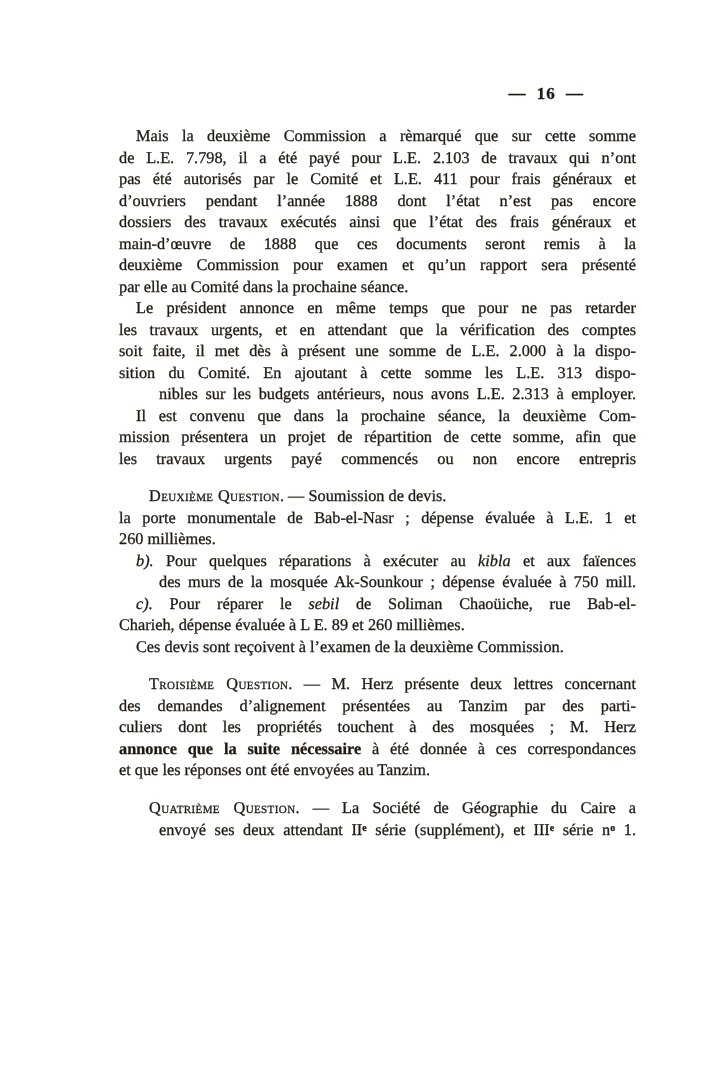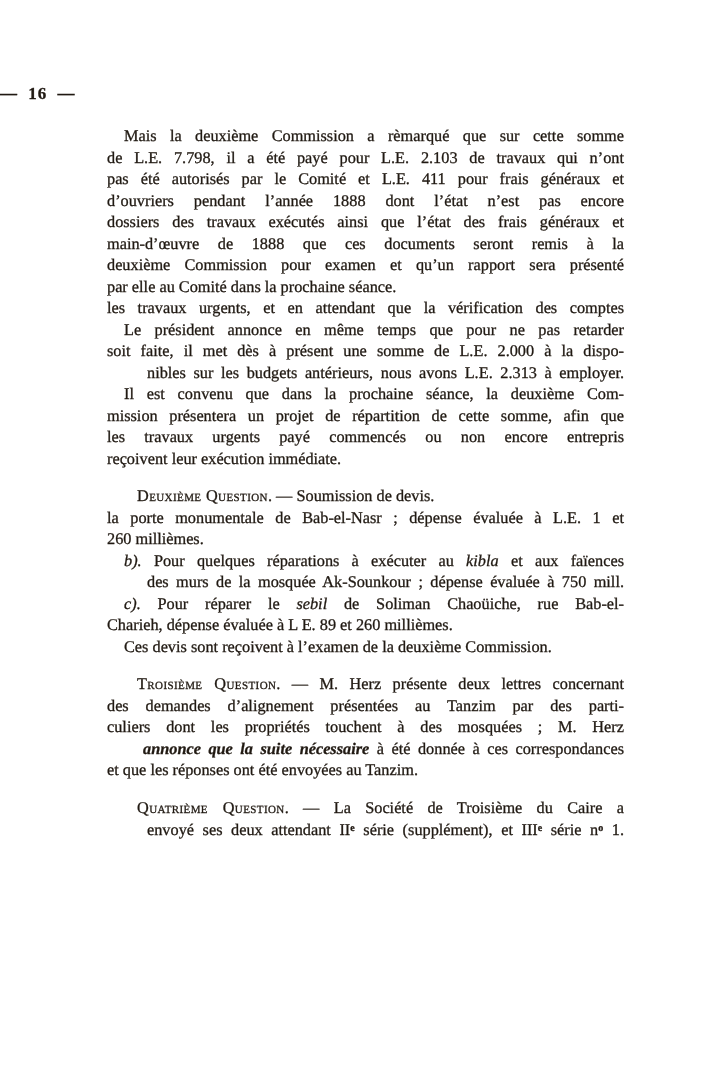--- a/index.html
+++ b/index.html
@@ -14,30 +14,30 @@
     background: #ffffff;
     overflow: hidden;
     font-family: "Liberation Serif", serif;
     color: #211a13;
   }
   .page-number {
     position: absolute;
     top: 84px;
     left: 0;
     width: 584px;
-    text-align: left;
+    text-align: right;
     font-size: 17px;
     font-weight: bold;
     letter-spacing: 1px;
     word-spacing: 5px;
     -webkit-text-stroke: 0.3px currentColor;
   }
   .text-block {
     position: absolute;
-    left: 107px;
+    left: 119px;
     top: 125px;
     width: 517px;
     font-size: 16.3px;
     line-height: 21.5px;
     -webkit-text-stroke: 0.3px currentColor;
     text-rendering: geometricPrecision;
   }
   .para { margin: 0; }
   .para.k-section { margin-top: 16px; }
   .line {
@@ -51,21 +51,21 @@
     text-align-last: justify;
     margin-left: 40px;
   }
   .indent-p { padding-left: 17px; }
   .indent-h { padding-left: 30px; }
   .seg.sc {
     font-variant: small-caps;
     letter-spacing: 0.4px;
   }
   .seg.i  { font-style: italic; }
-  .seg.bi { font-style: italic; font-weight: bold; margin-left: 36px; }
+  .seg.bi { font-weight: bold; }
   .seg.sup {
     font-size: 0.62em;
     vertical-align: 0.42em;
     font-weight: bold;
   }
 </style>
 </head>
 <body>
 
 <div class="page" style="background: rgb(255, 255, 255); color: rgb(33, 26, 19);">
@@ -75,30 +75,30 @@
         <div class="line indent-p"><span class="seg r">Mais la deuxième Commission a rèmarqué que sur cette somme</span></div>
         <div class="line"><span class="seg r">de L.E. 7.798, il a été payé pour L.E. 2.103 de travaux qui n’ont</span></div>
         <div class="line"><span class="seg r">pas été autorisés par le Comité et L.E. 411 pour frais généraux et</span></div>
         <div class="line"><span class="seg r">d’ouvriers pendant l’année 1888 dont l’état n’est pas encore</span></div>
         <div class="line"><span class="seg r">dossiers des travaux exécutés ainsi que l’état des frais généraux et</span></div>
         <div class="line"><span class="seg r">main-d’œuvre de 1888 que ces documents seront remis à la</span></div>
         <div class="line"><span class="seg r">deuxième Commission pour examen et qu’un rapport sera présenté</span></div>
         <div class="line last"><span class="seg r">par elle au Comité dans la prochaine séance.</span></div>
       </div>
       <div class="para k-body">
+        <div class="line indent-p"><span class="seg r">Le président annonce en même temps que pour ne pas retarder</span></div>
         <div class="line"><span class="seg r">les travaux urgents, et en attendant que la vérification des comptes</span></div>
-        <div class="line indent-p"><span class="seg r">Le président annonce en même temps que pour ne pas retarder</span></div>
         <div class="line"><span class="seg r">soit faite, il met dès à présent une somme de L.E. 2.000 à la dispo-</span></div>
+        <div class="line"><span class="seg r">sition du Comité. En ajoutant à cette somme les L.E. 313 dispo-</span></div>
         <div class="line last fulljust"><span class="seg r">nibles sur les budgets antérieurs, nous avons L.E. 2.313 à employer.</span></div>
       </div>
       <div class="para k-body">
         <div class="line indent-p"><span class="seg r">Il est convenu que dans la prochaine séance, la deuxième Com-</span></div>
         <div class="line"><span class="seg r">mission présentera un projet de répartition de cette somme, afin que</span></div>
         <div class="line"><span class="seg r">les travaux urgents payé commencés ou non encore entrepris</span></div>
-        <div class="line last"><span class="seg r">reçoivent leur exécution immédiate.</span></div>
       </div>
       <div class="para k-section">
         <div class="line last indent-h"><span class="seg sc">Deuxième Question</span><span class="seg r">. — Soumission de devis.</span></div>
       </div>
       <div class="para k-item">
         <div class="line"><span class="seg r">la porte monumentale de Bab-el-Nasr ; dépense évaluée à L.E. 1 et</span></div>
         <div class="line last"><span class="seg r">260 millièmes.</span></div>
       </div>
       <div class="para k-item">
         <div class="line indent-p"><span class="seg i">b).</span><span class="seg r"> Pour quelques réparations à exécuter au </span><span class="seg i">kibla</span><span class="seg r"> et aux faïences</span></div>
@@ -112,17 +112,17 @@
         <div class="line last indent-p"><span class="seg r">Ces devis sont reçoivent à l’examen de la deuxième Commission.</span></div>
       </div>
       <div class="para k-section">
         <div class="line indent-h"><span class="seg sc">Troisième Question</span><span class="seg r">. — M. Herz présente deux lettres concernant</span></div>
         <div class="line"><span class="seg r">des demandes d’alignement présentées au Tanzim par des parti-</span></div>
         <div class="line"><span class="seg r">culiers dont les propriétés touchent à des mosquées ; M. Herz</span></div>
         <div class="line"><span class="seg bi">annonce que la suite nécessaire</span><span class="seg r"> à été donnée à ces correspondances</span></div>
         <div class="line last"><span class="seg r">et que les réponses ont été envoyées au Tanzim.</span></div>
       </div>
       <div class="para k-section">
-        <div class="line indent-h"><span class="seg sc">Quatrième Question</span><span class="seg r">. — La Société de Troisième du Caire a</span></div>
+        <div class="line indent-h"><span class="seg sc">Quatrième Question</span><span class="seg r">. — La Société de Géographie du Caire a</span></div>
         <div class="line last fulljust"><span class="seg r">envoyé ses deux attendant II</span><span class="seg sup">e</span><span class="seg r"> série (supplément), et III</span><span class="seg sup">e</span><span class="seg r"> série n</span><span class="seg sup">o</span><span class="seg r"> 1.</span></div>
       </div>
     </div>
 </div>
 
 </body></html>

